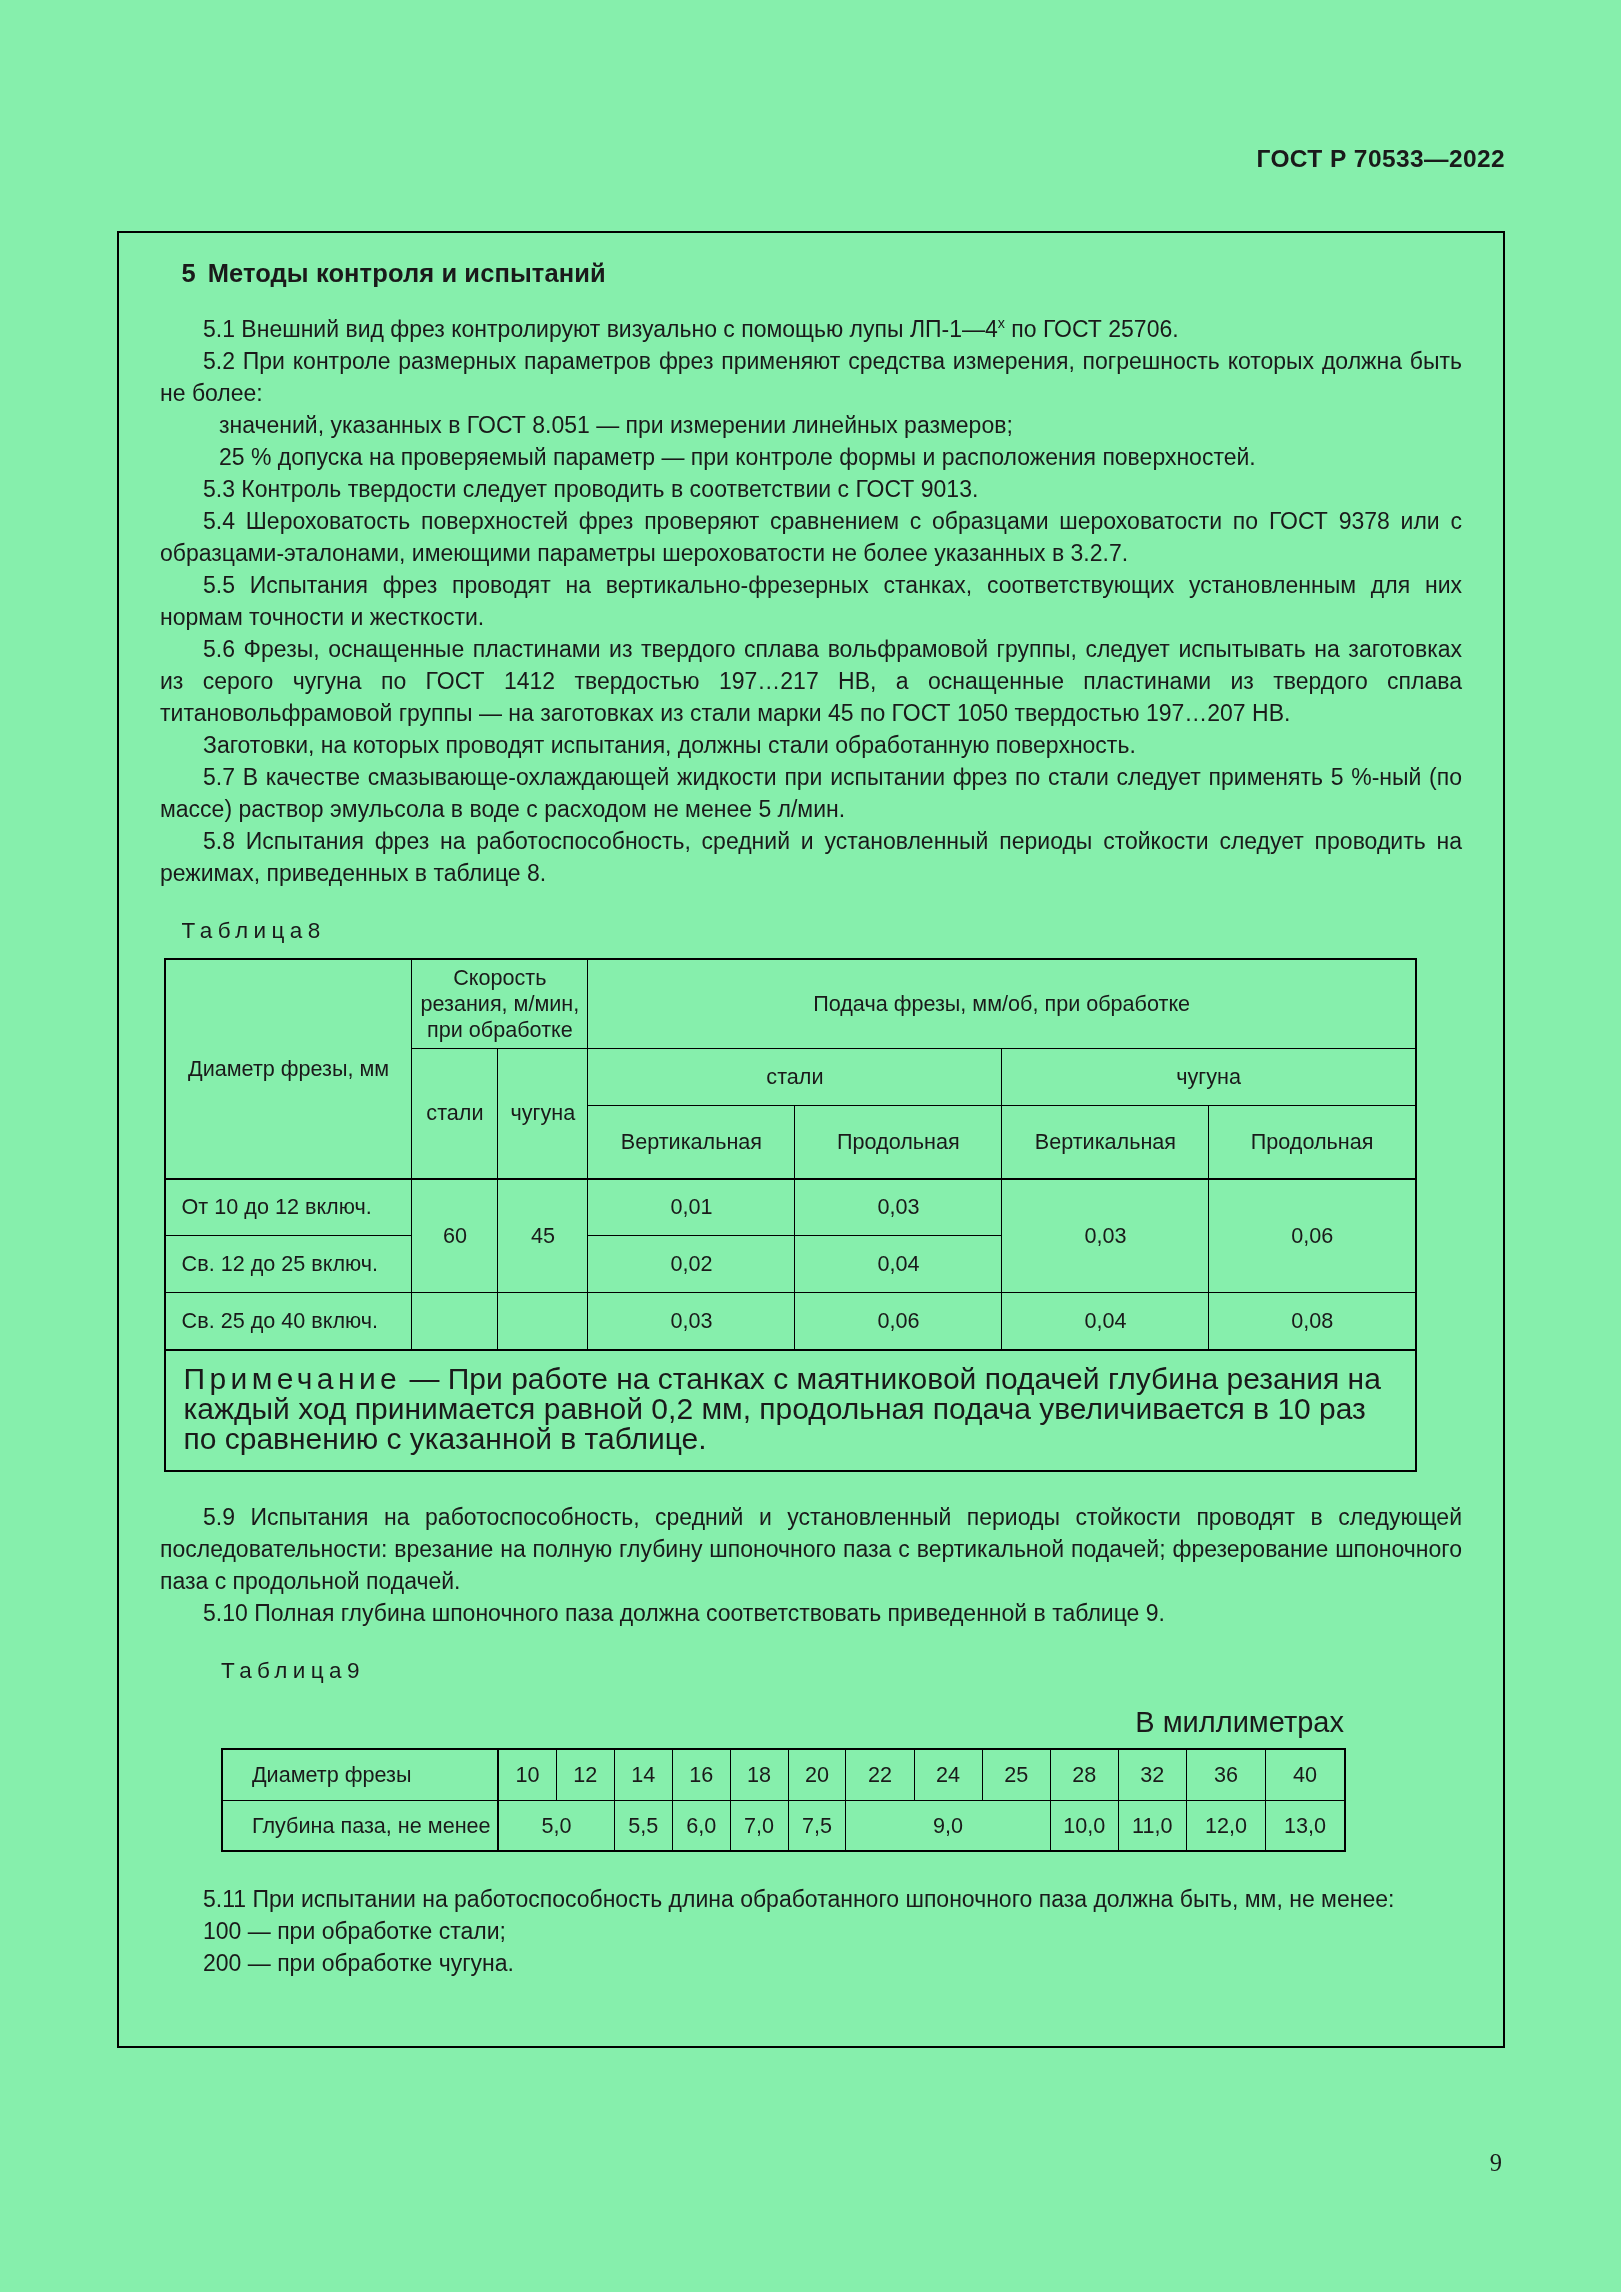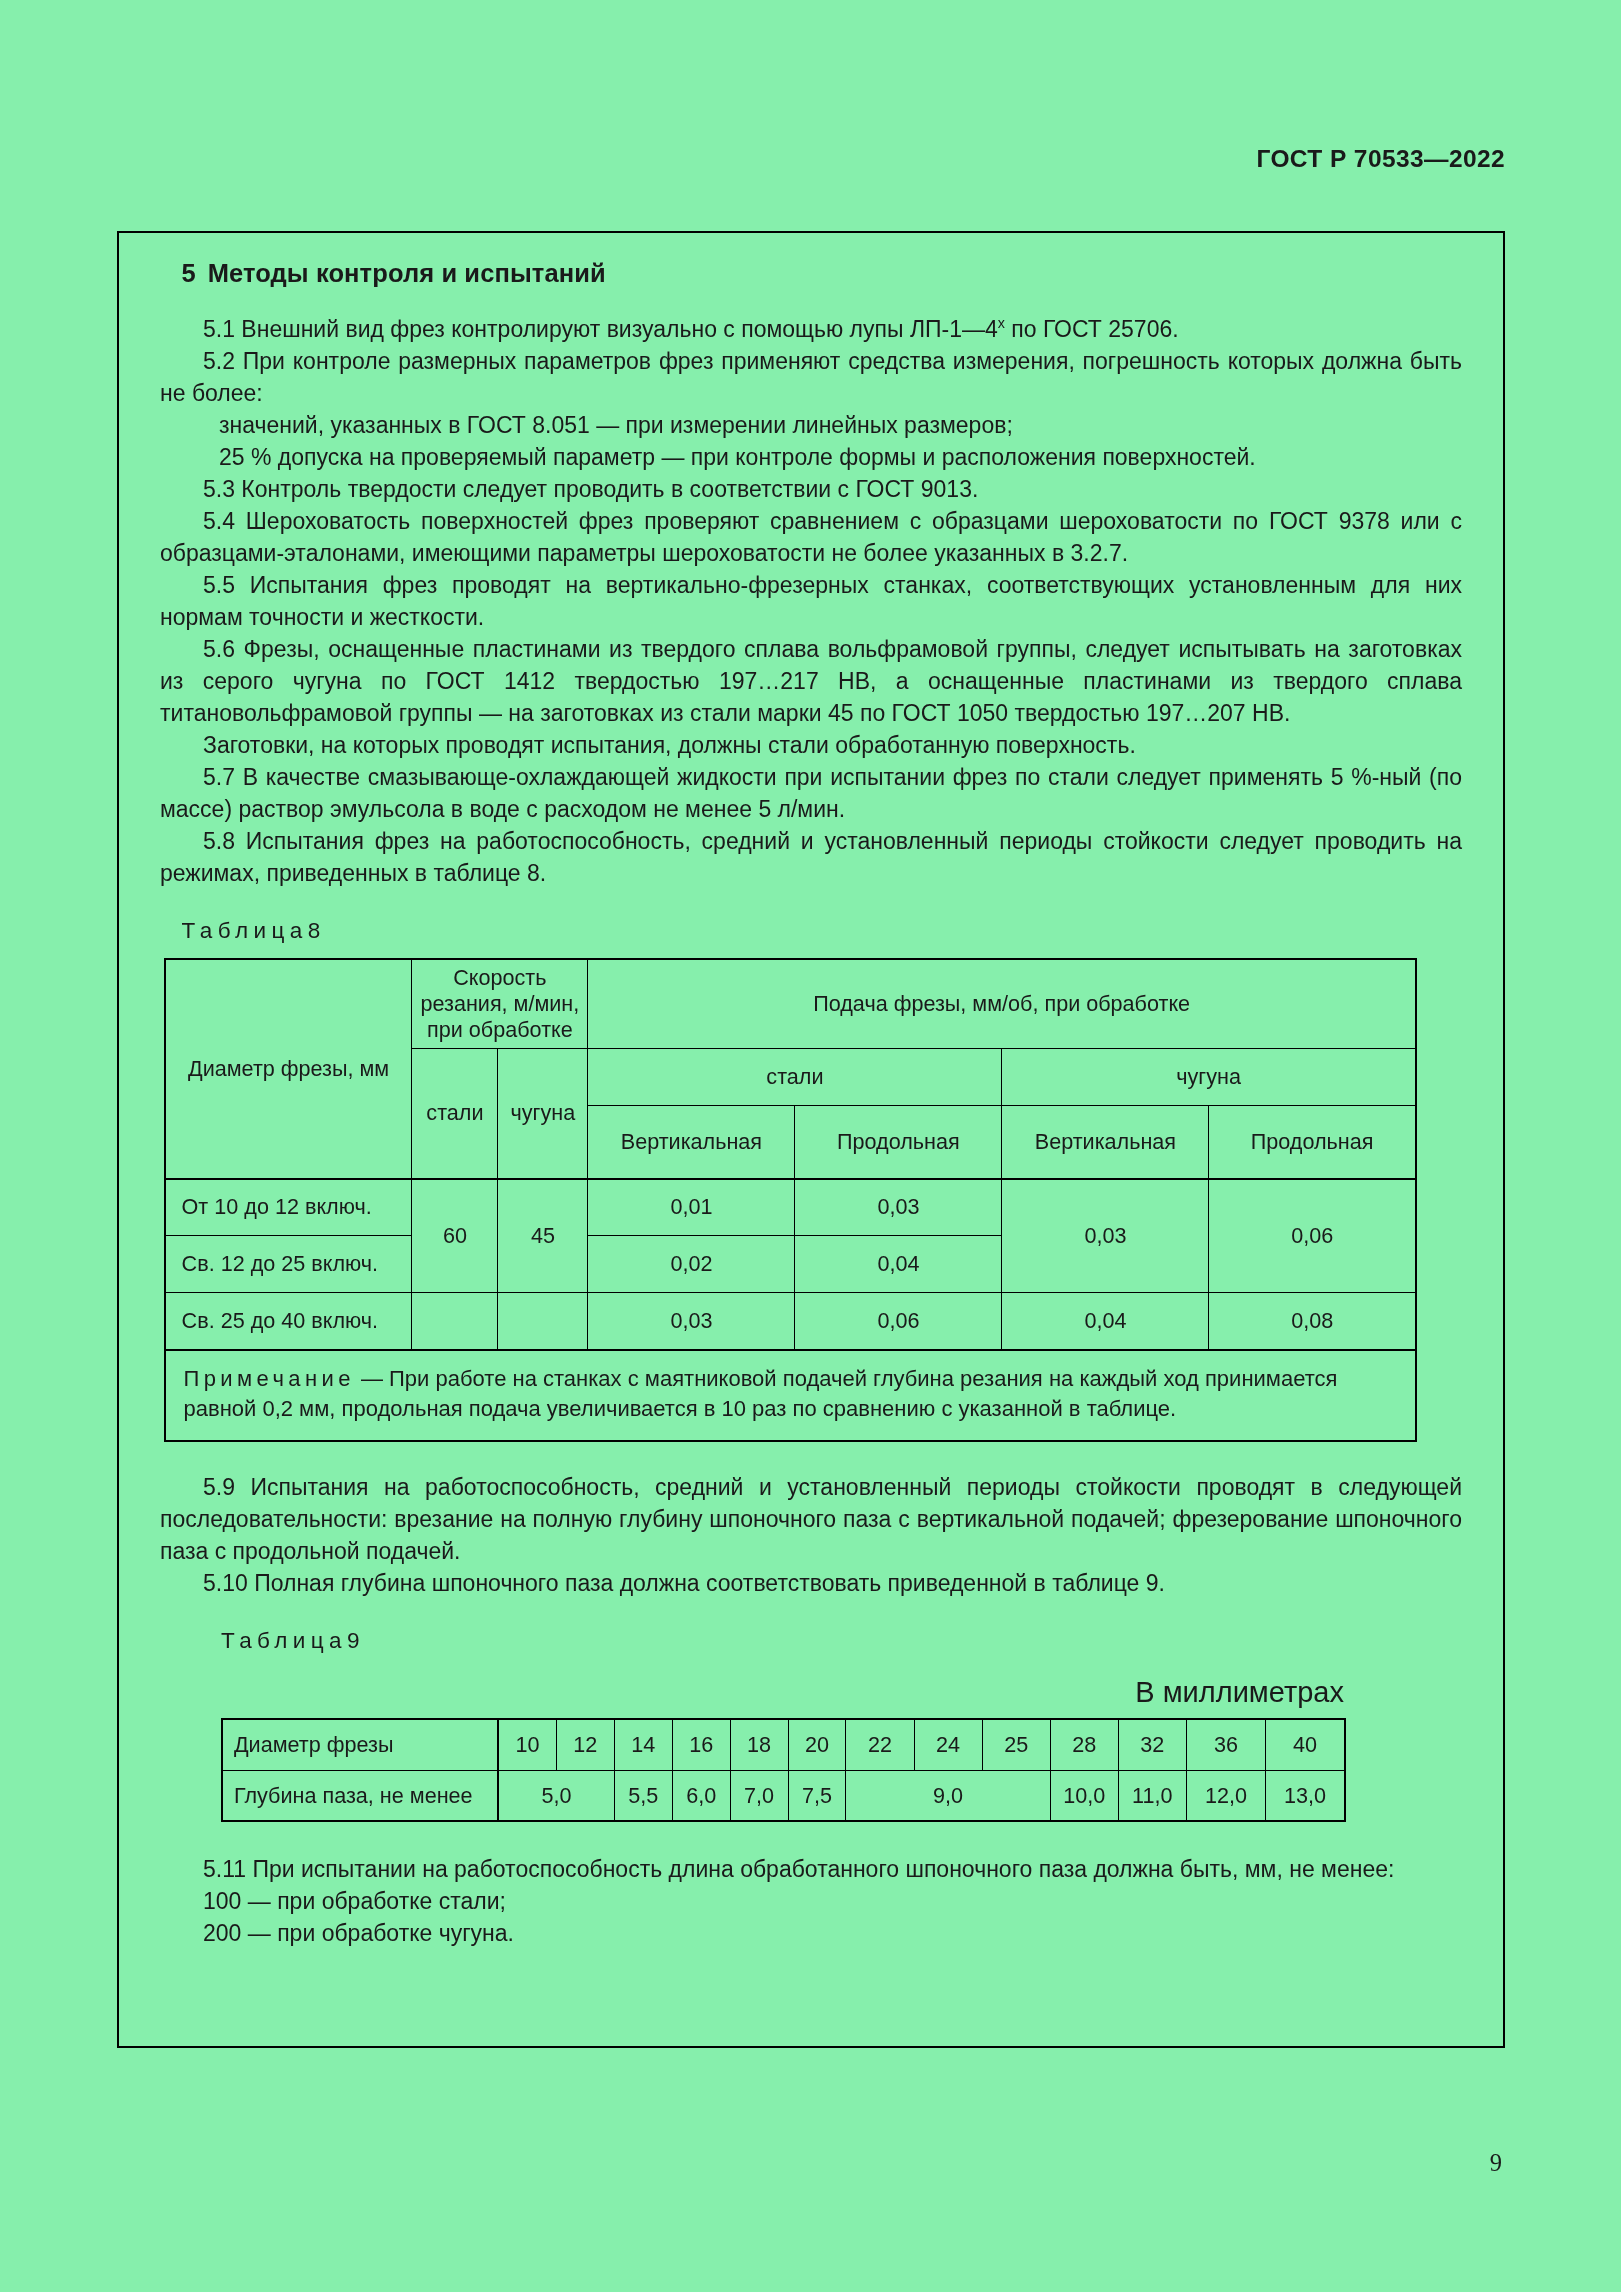--- a/index.html
+++ b/index.html
@@ -117,32 +117,32 @@
     text-align: left;
     padding-left: 15.7px;
     white-space: nowrap;
   }
   #table8 .h-tall { height: 90px; }
   #table8 .datarow td { height: 57px; }
   #table8 td.note {
     text-align: left;
     padding: 13.7px 17.6px 15.7px 17.6px;
     line-height: 30px;
-    font-size: 22px;
+    font-size: 30px;
   }
   #table8 td.note .note-word {
     letter-spacing: 4.4px;
   }
 
   
   .t9-wrap { margin-left: 61px; }
   #table9 { width: 1125px; }
   #table9 td.rowhead {
     text-align: left;
-    padding-left: 11px;
+    padding-left: 29px;
     white-space: nowrap;
     border-right-width: 2.9px;
     margin-top: 12px;
   }
   #table9 td { height: 51px; }
 
   
   .page-number {
     position: absolute;
     right: 119px;

